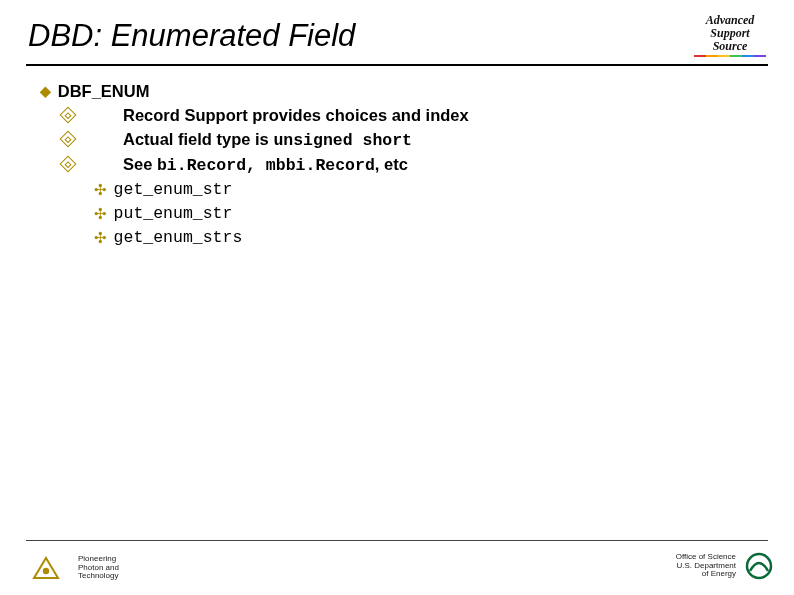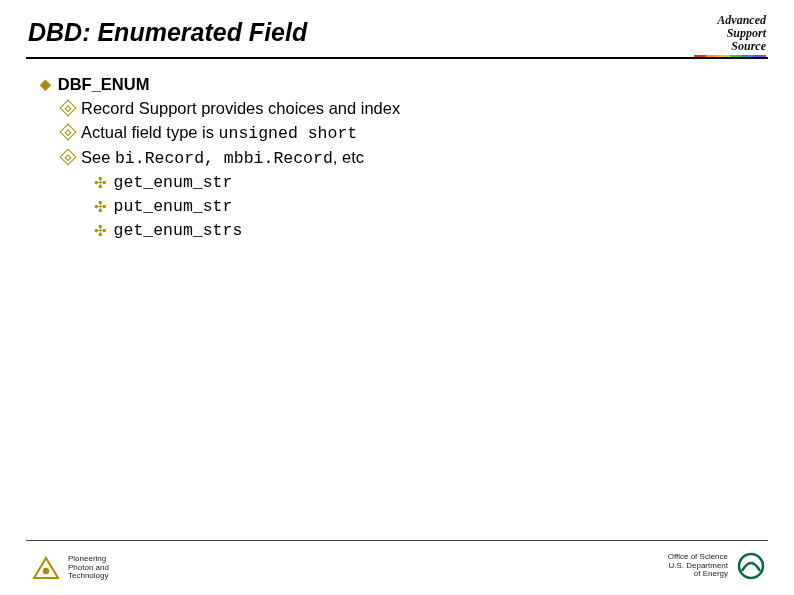--- a/index.html
+++ b/index.html
@@ -15,34 +15,34 @@
   .slide {
     position: relative;
     width: 794px;
     height: 595px;
     box-sizing: border-box;
   }
   .header-area {
     padding: 18px 28px 6px 28px;
   }
   .title {
-    font-size: 25px;
-    font-weight: bold;
+    font-size: 31px;
+    font-weight: normal;
     font-style: italic;
   }
   .rule {
     margin: 4px 26px 0 26px;
     border: 0;
     border-top: 2px solid #000;
   }
   .logo-top {
     position: absolute;
     top: 14px;
     right: 28px;
-    text-align: right;
+    text-align: center;
     font-family: "Times New Roman", Times, serif;
     font-style: italic;
     font-weight: bold;
     font-size: 12px;
     line-height: 1.08;
     color: #111;
   }
   .logo-top .stripe {
     height: 2px;
     width: 72px;
@@ -99,54 +99,54 @@
   .club {
     color: #ad8b00;
     font-size: 15px;
     margin-right: 7px;
     line-height: 1.55;
   }
   .mono {
     font-family: "Courier New", Courier, monospace;
   }
   .lvl1 { margin-left: 0; font-weight: bold; }
-  .lvl2 { margin-left: 22px; font-weight: normal; }
+  .lvl2 { margin-left: 22px; font-weight: bold; gap: 42px; }
   .lvl3 { margin-left: 54px; font-weight: normal; }
 
   .footer-rule {
     position: absolute;
     left: 26px;
     right: 26px;
     bottom: 54px;
     border-top: 1px solid #444;
   }
   .footer-left {
     position: absolute;
     bottom: 14px;
     left: 32px;
     display: flex;
     align-items: center;
-    gap: 8px;
+    gap: 18px;
   }
   .tri-logo {
     position: relative;
     width: 28px;
     height: 24px;
   }
   .tri-logo svg { display: block; }
   .footer-left .tag {
     font-size: 8px;
     line-height: 1.08;
     font-family: Arial, sans-serif;
     color: #222;
   }
   .footer-right {
     position: absolute;
     bottom: 14px;
-    right: 28px;
+    right: 20px;
     display: flex;
     align-items: center;
     gap: 8px;
   }
   .footer-right .tag {
     font-size: 8px;
     line-height: 1.08;
     text-align: right;
     color: #222;
   }

